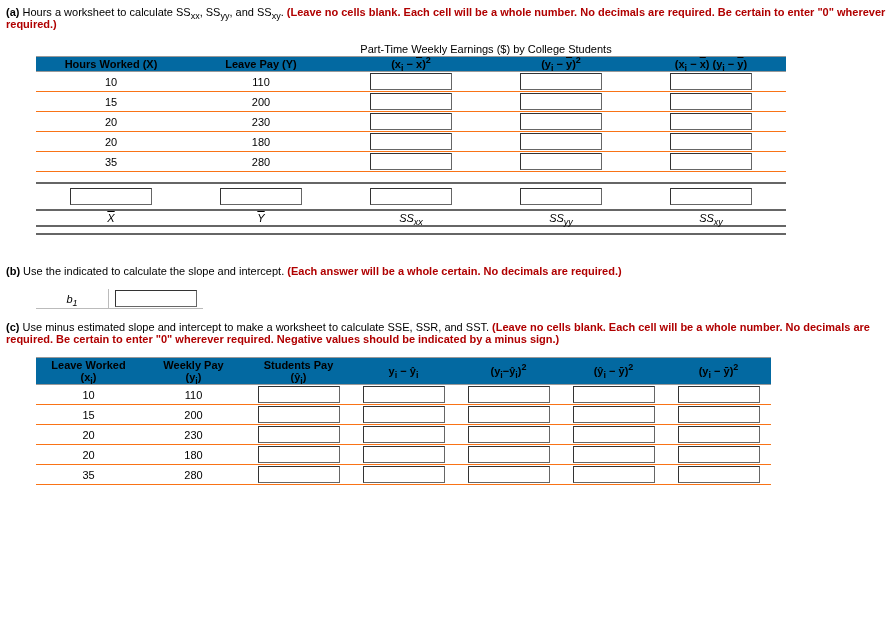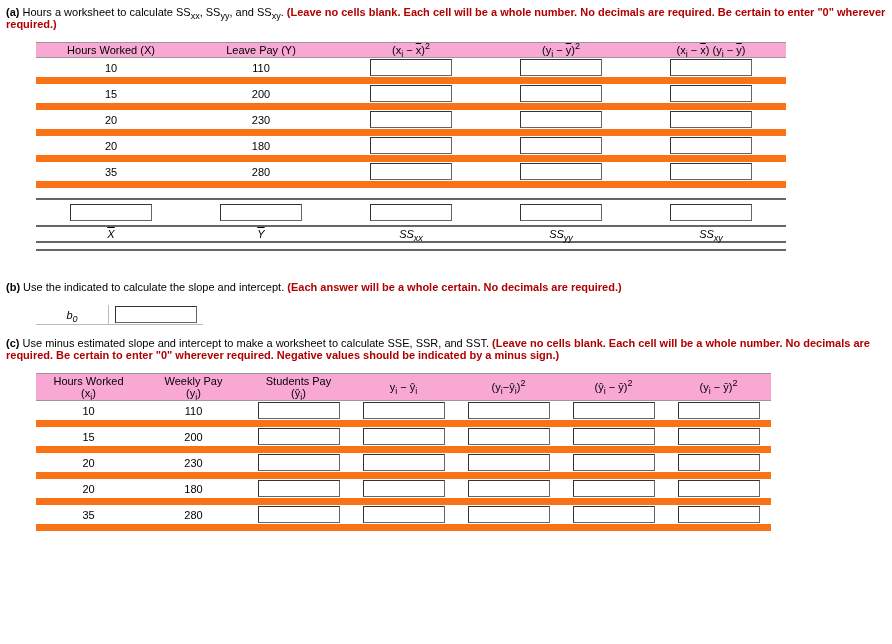--- a/index.html
+++ b/index.html
@@ -1,23 +1,23 @@
 <!DOCTYPE html>
 <html><head>
 <meta charset="utf-8">
 <style>
 body{margin:0;padding:6px;font-family:Verdana,Arial,sans-serif;font-size:11px;color:#000;background:#fff;width:892px}
 .prompt{margin-bottom:12px}
 .prompt b{font-weight:bold}
 .red{color:#b00000;font-weight:bold}
 .tbl{border-collapse:collapse;margin-left:30px;margin-top:8px;margin-bottom:6px}
 .tbl td,.tbl th{padding:1px 0;vertical-align:middle}
-.hd{background:#f9a8d4;font-weight:normal;text-align:center;border-top:1px solid #999;border-bottom:1px solid #999}
+.hd{background:#0369a1;font-weight:bold;text-align:center;border-top:1px solid #999;border-bottom:1px solid #999}
 .cellW{width:150px;text-align:center}
-.row td{border-bottom:7px solid #f97316}
+.row td{border-bottom:1px solid #f97316}
 .num{text-align:center}
 .inp{width:80px;height:15px;border:1px solid #666;border-top-color:#333;border-left-color:#333;padding:0;font-size:11px}
 .sumrow td{border-top:2px solid #666;border-bottom:2px solid #666;padding-top:4px;padding-bottom:4px;text-align:center}
 .sumlabel{text-align:center;font-style:italic;padding-top:6px}
 .sumtop{border-top:2px solid #666}
 .sumbot{border-bottom:2px solid #666}
 .minitbl{border-collapse:collapse;margin-left:30px;margin-top:8px;margin-bottom:12px}
 .minitbl td{padding:1px 6px;border-bottom:1px solid #bbb}
 .minitbl .lbl{font-style:italic;text-align:center;width:60px;border-right:1px solid #bbb}
 sup,sub{font-size:9px;line-height:0}
@@ -30,20 +30,24 @@
 
 
 <div class="prompt">
 <b>(a)</b>
 <span>Hours a worksheet to calculate SS</span><sub>xx</sub><span>, SS</span><sub>yy</sub><span>, and SS</span><sub>xy</sub>.
 <span class="red">(Leave no cells blank.  Each cell will be a whole number.  No decimals are required. Be certain to enter "0" wherever required.)</span>
 </div>
 
 <table class="tbl">
 <tbody>
+      <tr>
+        <td></td>
+        <td colspan="4" style="text-align:center">Part-Time Weekly Earnings ($) by College Students</td>
+      </tr>
 <tr class="hd">
  <td class="cellW">Hours Worked (X)</td>
  <td class="cellW">Leave Pay (Y)</td>
  <td class="cellW"><span>(x</span><sub>i</sub><span> − </span><span class="overbar">x</span><span>)</span><sup>2</sup></td>
  <td class="cellW"><span>(y</span><sub>i</sub><span> − </span><span class="overbar">y</span><span>)</span><sup>2</sup></td>
  <td class="cellW"><span>(x</span><sub>i</sub><span> − </span><span class="overbar">x</span><span>) (y</span><sub>i</sub><span> − </span><span class="overbar">y</span><span>)</span></td>
 </tr>
 </tbody>
     <tbody id="tableA-body">
       <tr class="row">
@@ -112,37 +116,37 @@
 <br><br>
 
 
 <div class="prompt">
 <b>(b)</b>
 <span>Use the indicated to calculate the slope and intercept. </span><span class="red">(Each answer will be a whole certain.  No decimals are required.)</span>
 </div>
 
 <table class="minitbl">
 <tbody>
-<tr>
-        <td class="lbl"><span>b</span><sub>0</sub></td>
+      <tr>
+        <td class="lbl"><span>b</span><sub>1</sub></td>
         <td><input class="inp" style=""></td>
       </tr>
 </tbody>
   </table>
 
 
 <div class="prompt">
 <b>(c)</b>
 <span>Use minus estimated slope and intercept to make a worksheet to calculate SSE, SSR, and SST. </span><span class="red">(Leave no cells blank. Each cell will be a whole number.  No decimals are required.  Be certain to enter "0" wherever required. Negative values should be indicated by a minus sign.)</span>
 </div>
 
 <table class="tbl">
 <tbody>
       <tr class="hd">
- <td style="width:105px"><span>Hours Worked</span><br><span>(x</span><sub>i</sub><span>)</span></td>
+ <td style="width:105px"><span>Leave Worked</span><br><span>(x</span><sub>i</sub><span>)</span></td>
  <td style="width:105px"><span>Weekly Pay</span><br><span>(y</span><sub>i</sub><span>)</span></td>
  <td style="width:105px"><span>Students Pay</span><br><span>(</span><span>ŷ</span><sub>i</sub><span>)</span></td>
  <td style="width:105px"><span>y</span><sub>i</sub><span> − </span><span>ŷ</span><sub>i</sub></td>
  <td style="width:105px"><span>(y</span><sub>i</sub><span>−</span><span>ŷ</span><sub>i</sub><span>)</span><sup>2</sup></td>
  <td style="width:105px"><span>(</span><span>ŷ</span><sub>i</sub><span> − </span><span>ȳ</span><span>)</span><sup>2</sup></td>
  <td style="width:105px"><span>(y</span><sub>i</sub><span> − </span><span>ȳ</span><span>)</span><sup>2</sup></td>
 </tr>
 </tbody>
     <tbody id="tableC-body">
       <tr class="row">

